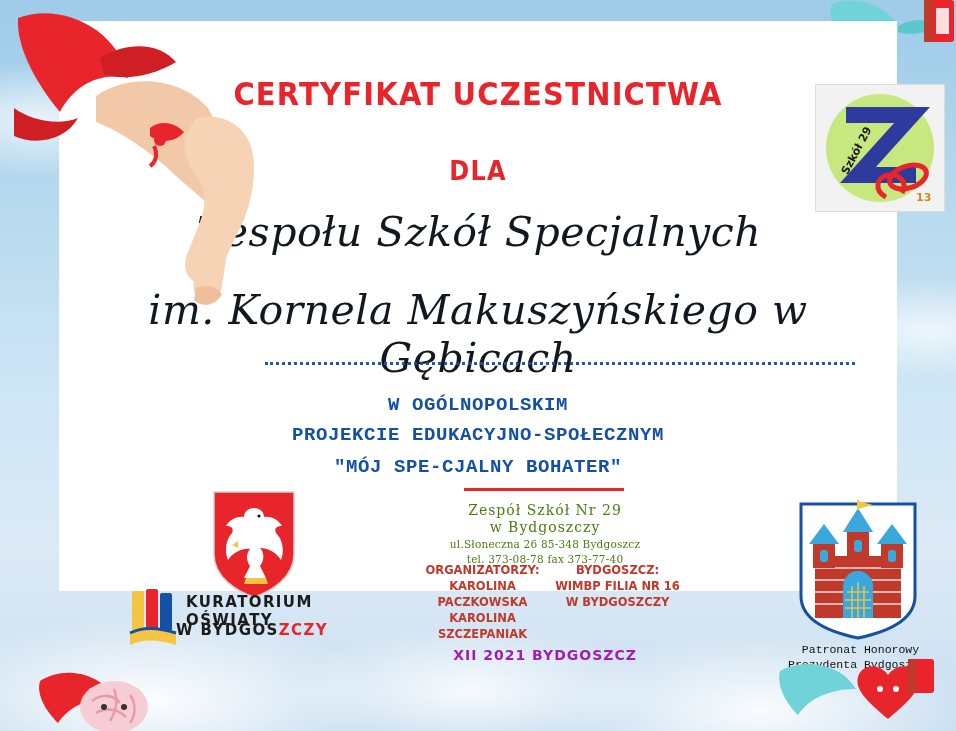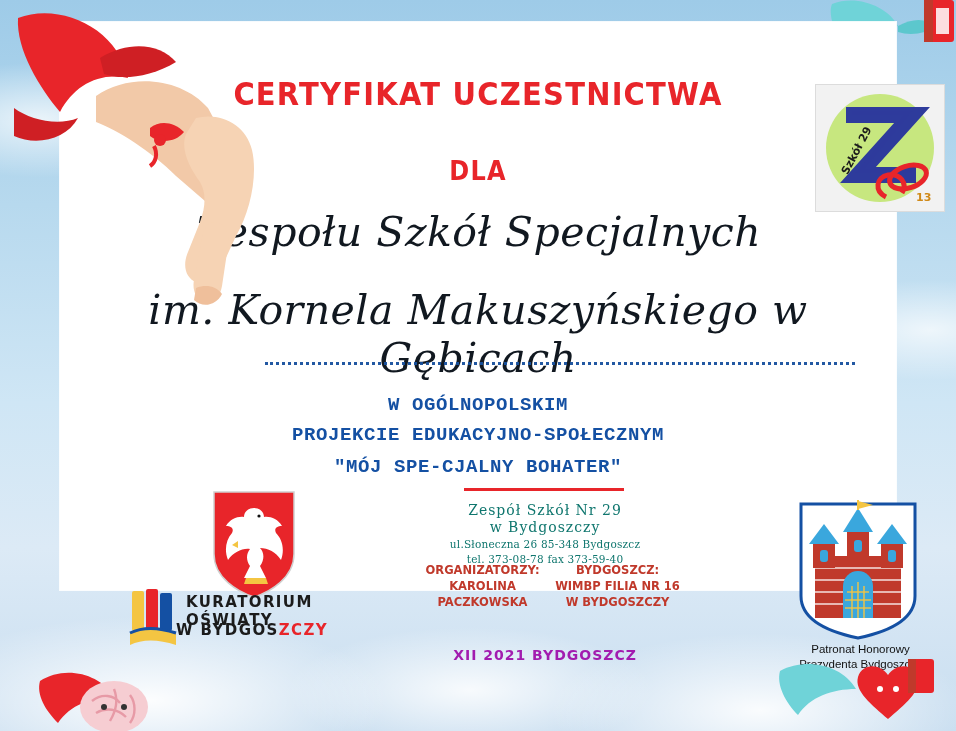--- a/index.html
+++ b/index.html
@@ -110,21 +110,21 @@
     background: #e8252a;
   }
 
   
   #stamp {
     position: absolute;
     left: 355px;
     top: 480px;
     width: 260px;
     text-align: center;
-    color: #0f766e;
+    color: #4d7c0f;
   }
   #stamp .st-line1 {
     font-family: "DejaVu Serif", serif;
     font-size: 14px;
     letter-spacing: 1px;
   }
   #stamp .st-line2 {
     font-family: "DejaVu Serif", serif;
     font-size: 14px;
     letter-spacing: 1px;
@@ -223,21 +223,21 @@
     top: 478px;
     width: 126px;
     height: 140px;
   }
   #coa-caption {
     position: absolute;
     left: 718px;
     top: 620px;
     width: 165px;
     text-align: center;
-    font-family: Liberation Sans, sans-serif;
+    font-family: Liberation Mono, monospace;
     font-size: 11.5px;
     color: #111;
     line-height: 15px;
   }
 
   
   #hand-deco {
     position: absolute;
     left: 0;
     top: 0;
@@ -277,27 +277,28 @@
     <div class="blue-block blue-1">W OGÓLNOPOLSKIM</div>
     <div class="blue-block blue-2">PROJEKCIE EDUKACYJNO-SPOŁECZNYM</div>
     <div class="blue-block blue-3">"MÓJ SPE-CJALNY BOHATER"</div>
 
     <div class="red-rule"></div>
 
     <div id="stamp">
       <div class="st-line1">Zespół  Szkół  Nr 29</div>
       <div class="st-line2">w  Bydgoszczy</div>
       <div class="st-small">ul.Słoneczna 26    85-348 Bydgoszcz</div>
-      <div class="st-small">tel. 373-08-78        fax  373-59-40</div>
+      <div class="st-small">tel. 373-08-78        fax  373-77-40</div>
     </div>
 
     <div id="orgs">
       <div class="col">
         <div>ORGANIZATORZY:</div>
         <div>KAROLINA PACZKOWSKA</div>
+        <div>KAROLINA SZCZEPANIAK</div>
       </div>
       <div class="col">
         <div>BYDGOSZCZ:</div>
         <div>WIMBP FILIA  NR 16</div>
         <div>W BYDGOSZCZY</div>
       </div>
     </div>
 
     <div id="datebar">XII 2021   BYDGOSZCZ</div>
 

